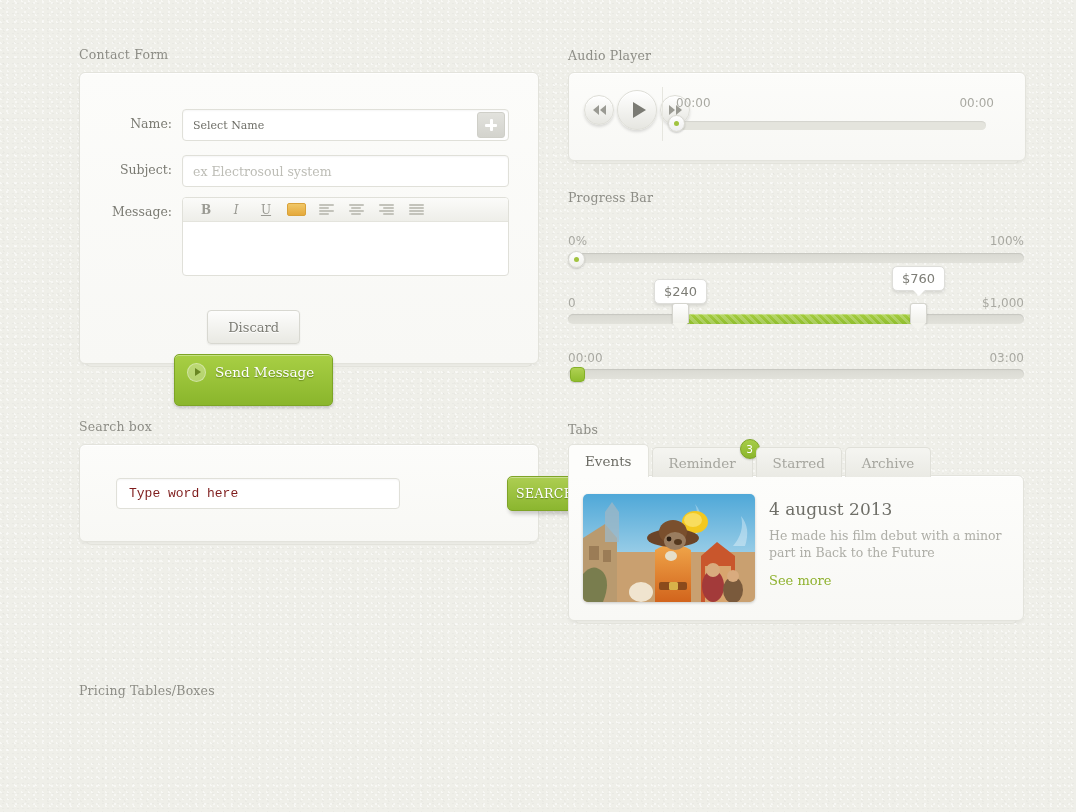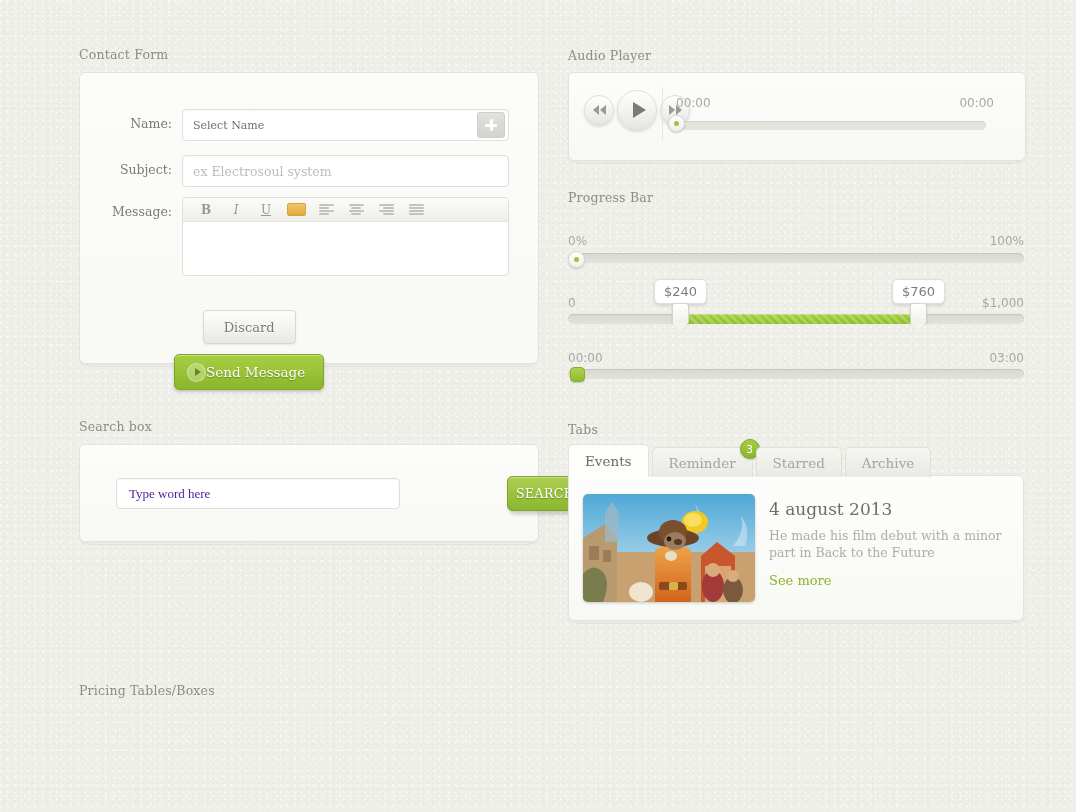--- a/index.html
+++ b/index.html
@@ -92,21 +92,21 @@
   .btn-row{position:absolute;display:flex;align-items:center;gap:10px;}
   .btn-discard{
     height:32px;padding:0 20px;display:flex;align-items:center;justify-content:center;
     background:linear-gradient(to bottom,#fdfdfc,#e9e9e3);
     border:1px solid #d8d8d1;border-radius:4px;
     font-family:"DejaVu Serif",serif;font-size:13px;color:#7c7c74;
     text-shadow:0 1px 0 #fff;
     box-shadow:0 1px 2px rgba(0,0,0,.07);
   }
   .btn-send{
-    height:34px;padding:0 18px 0 12px;display:flex;align-items:center;
+    height:34px;padding:0 18px 16px 12px;display:flex;align-items:center;gap:9px;
     background:linear-gradient(to bottom,#a8cf44,#8ab62c);
     border:1px solid #7da526;border-radius:5px;
     font-family:"DejaVu Serif",serif;font-size:13.5px;color:#ffffff;
     text-shadow:0 1px 1px rgba(60,85,10,.55);
     box-shadow:0 1px 0 rgba(255,255,255,.35) inset, 0 2px 3px rgba(0,0,0,.18);
   }
   .play-chip{
     width:17px;height:17px;border-radius:50%;
     background:rgba(255,255,255,.28);
     border:1px solid rgba(255,255,255,.35);
@@ -118,21 +118,21 @@
   }
 
   
   #search-panel{left:79px;top:444px;width:458px;height:96px;}
   .search-input{
     position:absolute;left:36px;top:33px;width:282px;height:29px;
     background:#fff;border:1px solid #e0e0d9;border-radius:4px;
     display:flex;align-items:center;
     box-shadow:0 1px 2px rgba(0,0,0,.04) inset;
   }
-  .search-input .ph{padding-left:12px;font-size:13px;color:#4c1d95;font-family:Liberation Serif, serif;}
+  .search-input .ph{padding-left:12px;font-size:13px;color:#7f1d1d;font-family:Liberation Mono, monospace;}
   .search-btn{
     position:absolute;left:427px;top:31px;width:75px;height:33px;
     display:flex;align-items:center;justify-content:center;
     background:linear-gradient(to bottom,#adce52,#8bb62f);
     border:1px solid #7fa428;border-radius:5px;
     font-family:"DejaVu Serif",serif;font-size:12.5px;color:#fff;letter-spacing:.4px;
     text-shadow:0 1px 1px rgba(60,85,10,.5);
     box-shadow:0 1px 0 rgba(255,255,255,.35) inset, 2px 3px 4px rgba(0,0,0,.2);
   }
 
@@ -391,21 +391,21 @@
     <div class="pb-labels" style="top:4px;">
       <span>0%</span>
       <span>100%</span>
     </div>
     <div class="pb-track" style="top:23px;"></div>
     <div class="pb-dot" style="left:0px;top:21px;">
         <em></em>
       </div>
 
     <div class="tip" style="left:86px;top:49px;">$240</div>
-    <div class="tip" style="left:324px;top:49px;">$760</div>
+    <div class="tip" style="left:324px;top:36px;">$760</div>
     <div class="pb-labels" style="top:66px;">
       <span>0</span>
       <span>$1,000</span>
     </div>
     <div class="pb-track" style="top:84px;">
       <div class="pb-fill" style="left:110px;width:240px;"></div>
     </div>
     <div class="handle" style="left:104px;top:73px;"></div>
     <div class="handle" style="left:342px;top:73px;"></div>
 

